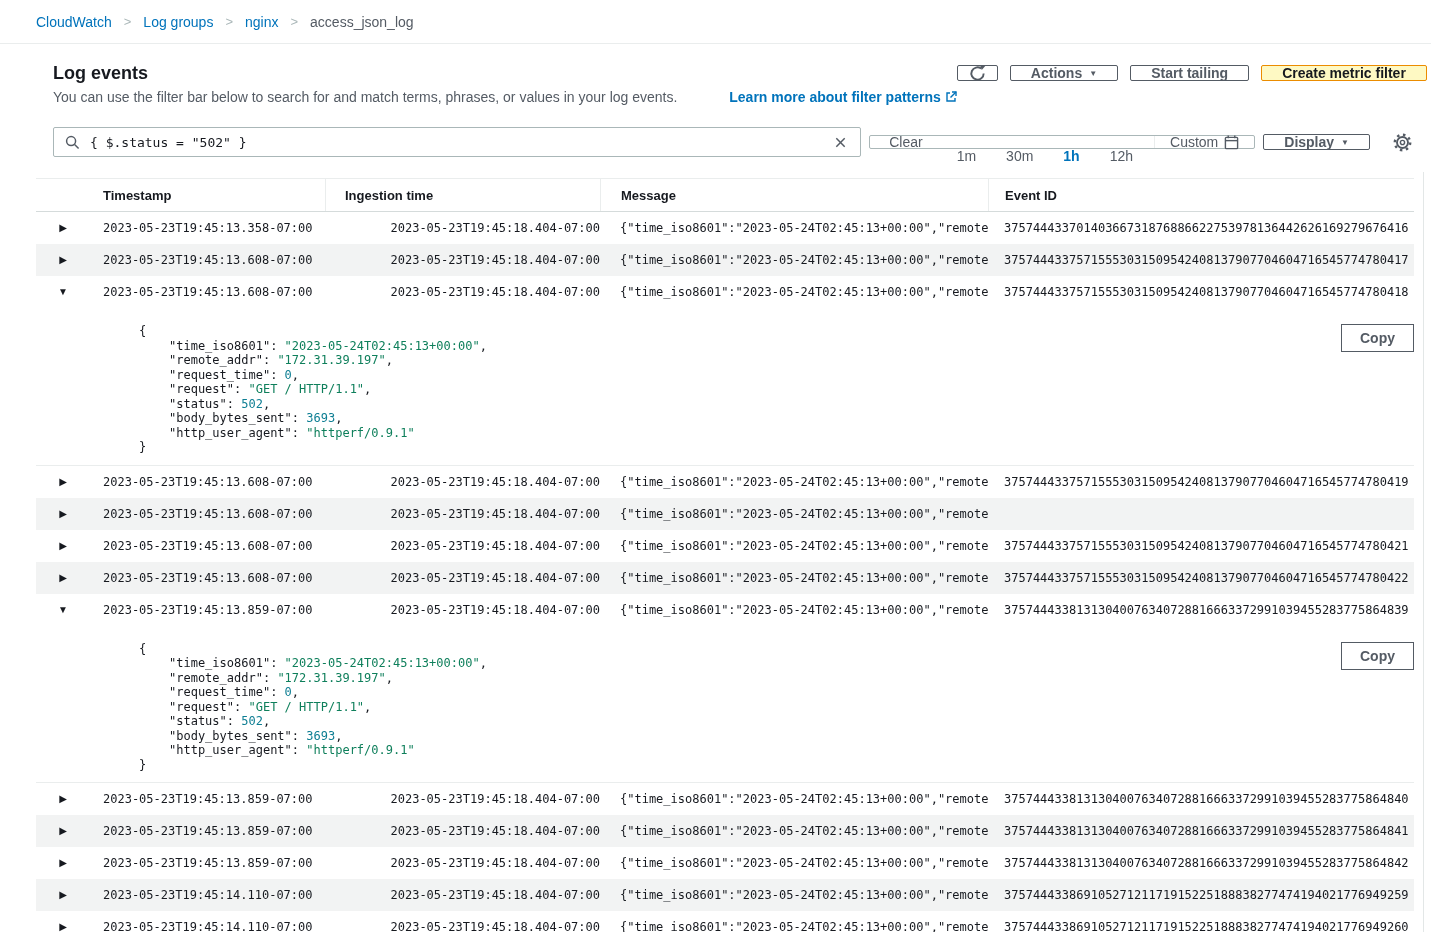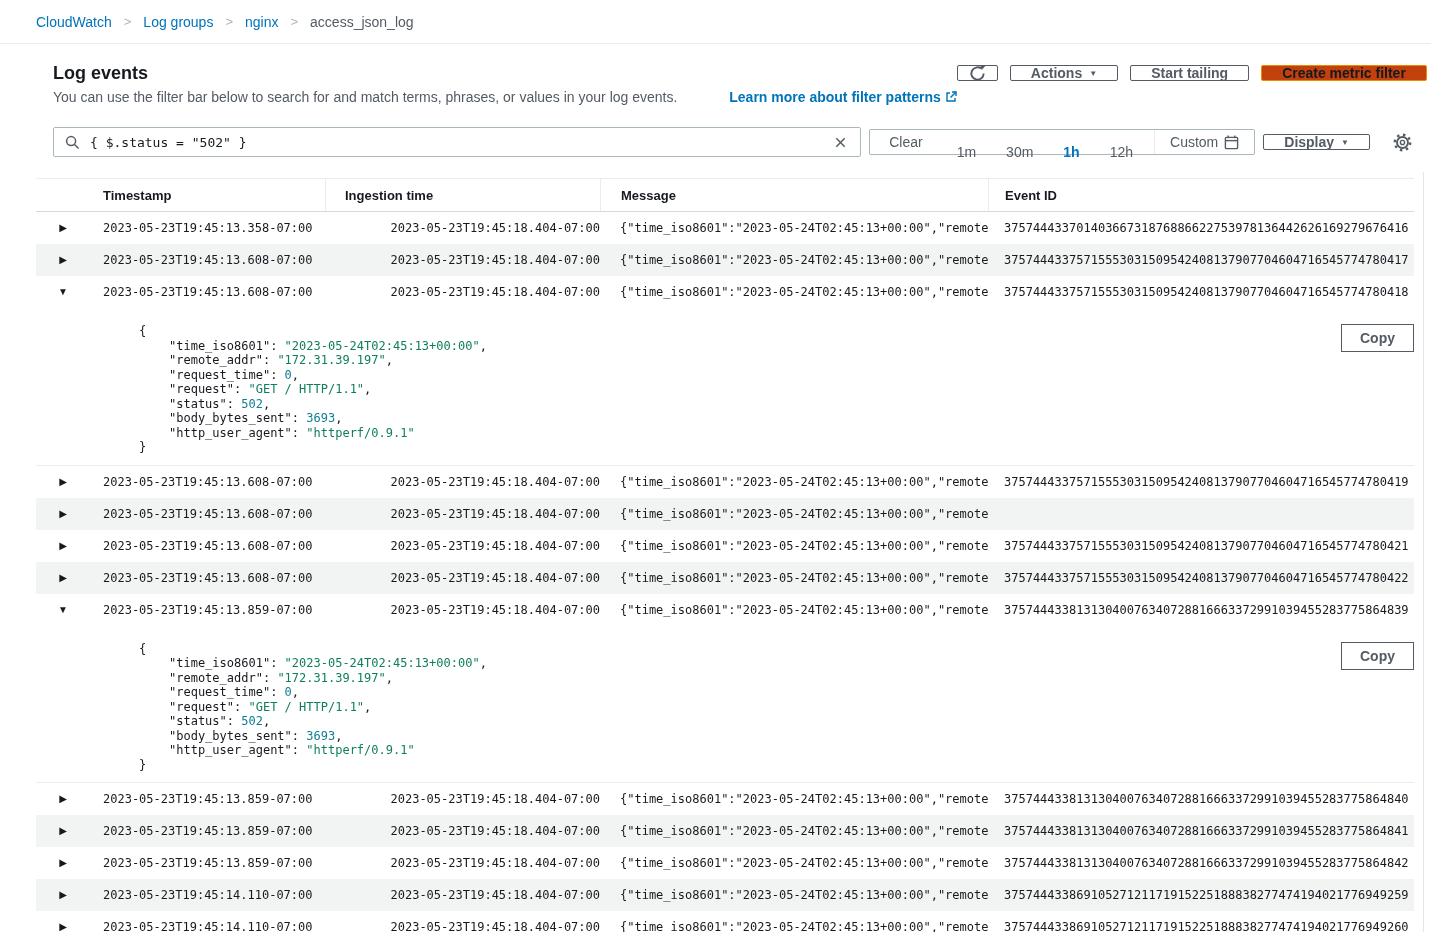--- a/index.html
+++ b/index.html
@@ -29,36 +29,36 @@
   .ext-icon { margin-left: 4px; vertical-align: -1px; }
 
   .hdr-actions { display: flex; gap: 12px; align-items: center; margin-top: 3px; }
   .btn {
     height: 16px; background: #fff; border: 1px solid #545b64; border-radius: 2px;
     color: #545b64; font-weight: 700; font-size: 14px; font-family: inherit;
     display: inline-flex; align-items: center; justify-content: center; gap: 7px;
     padding: 0 20px; cursor: pointer; white-space: nowrap;
   }
   .btn-icon { padding: 0 11px; }
-  .btn-primary { background: #c2410c; border-color: #eb8c00; color: #16191f; }
+  .btn-primary { background: #fef9c3; border-color: #eb8c00; color: #16191f; }
   .caret { font-size: 8px; line-height: 1; position: relative; top: 1px; }
 
   
   .filter-row { display: flex; align-items: center; gap: 8px; margin-top: 21px; padding-left: 17px; }
   .search-box {
     flex: 1; height: 30px; border: 1px solid #aab7b8; border-radius: 2px;
     display: flex; align-items: center; gap: 8px; padding: 0 11px; background: #fff;
   }
   .search-box input {
     flex: 1; border: none; outline: none; background: transparent;
     font-family: "DejaVu Sans Mono", monospace; font-size: 13px; color: #16191f;
   }
   .clear-x { border: none; background: none; padding: 2px; cursor: pointer; display: flex; }
   .time-group {
-    height: 26px; border: 1px solid #aab7b8; border-radius: 2px; background: #fff;
+    height: 14px; border: 1px solid #aab7b8; border-radius: 2px; background: #fff;
     display: flex; align-items: stretch; font-size: 14px;
   }
   .time-clear { color: #545b64; padding: 0 19px; display: flex; align-items: center; cursor: pointer; }
   .range-item { color: #545b64; padding: 0 15px; display: flex; align-items: center; cursor: pointer; margin-top: 20px; }
   .range-item.selected { color: #0073bb; font-weight: 700; }
   .custom-seg {
     color: #545b64; padding: 0 15px; display: flex; align-items: center; gap: 6px;
     cursor: pointer; border-left: 1px solid #eaeded; margin-left: 6px;
   }
   .gear-btn { border: none; background: none; cursor: pointer; margin-left: 13px; padding: 2px; display: flex; }

